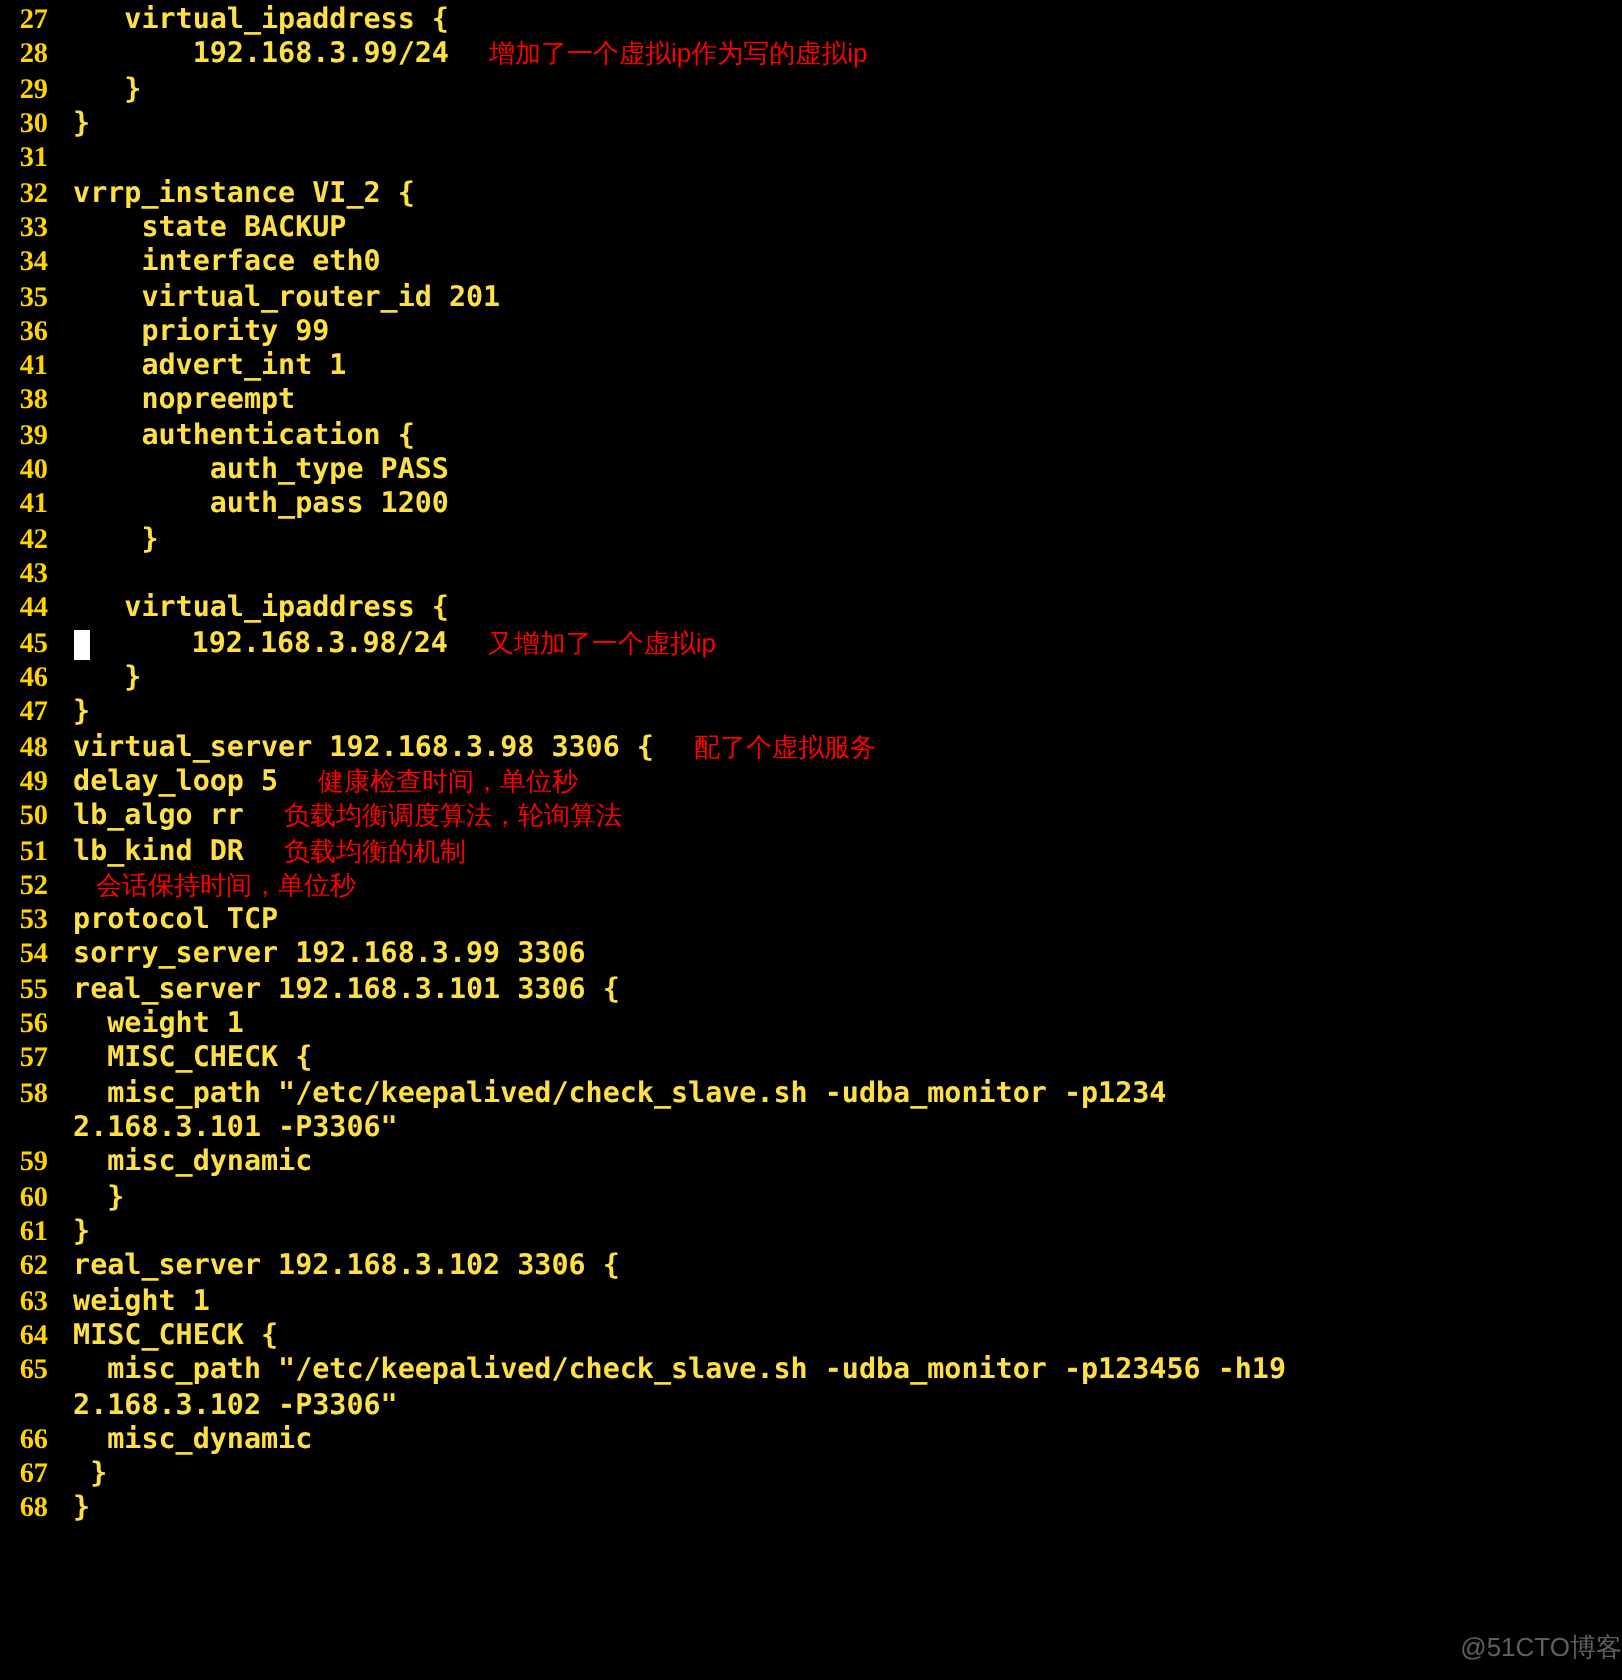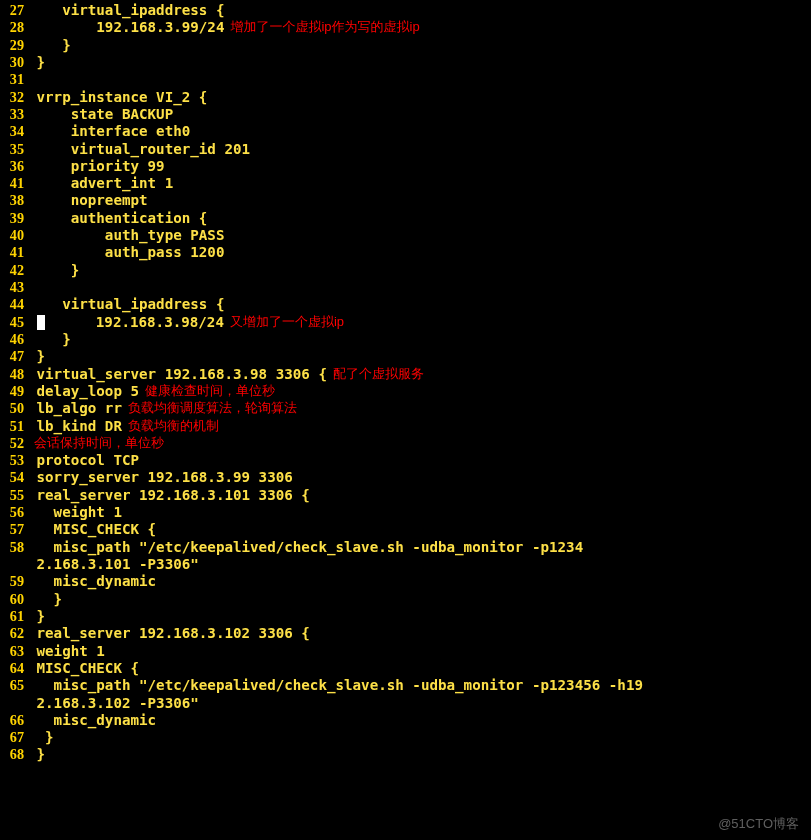--- a/index.html
+++ b/index.html
@@ -31,33 +31,33 @@
     font-family: Liberation Serif, serif;
   }
   .code {
     color: #fde047;
   }
   .ann {
     color: #ff0000;
     font-family: 'Microsoft YaHei', 'SimSun', Arial, sans-serif;
     font-weight: normal;
     font-size: 13px;
-    padding-left: 6px;
+    padding-left: 20px;
   }
   .cursor {
     background: #ffffff;
     color: #000000;
     display: inline-block;
     width: 8px;
     height: 15px;
     vertical-align: text-bottom;
   }
   .watermark {
     position: absolute;
-    right: 12px;
+    right: 0;
     bottom: 8px;
     color: #888888;
     font-family: 'Microsoft YaHei', Arial, sans-serif;
     font-size: 13px;
     font-weight: normal;
     opacity: 0.7;
   }
 </style>
 </head>
 <body>

